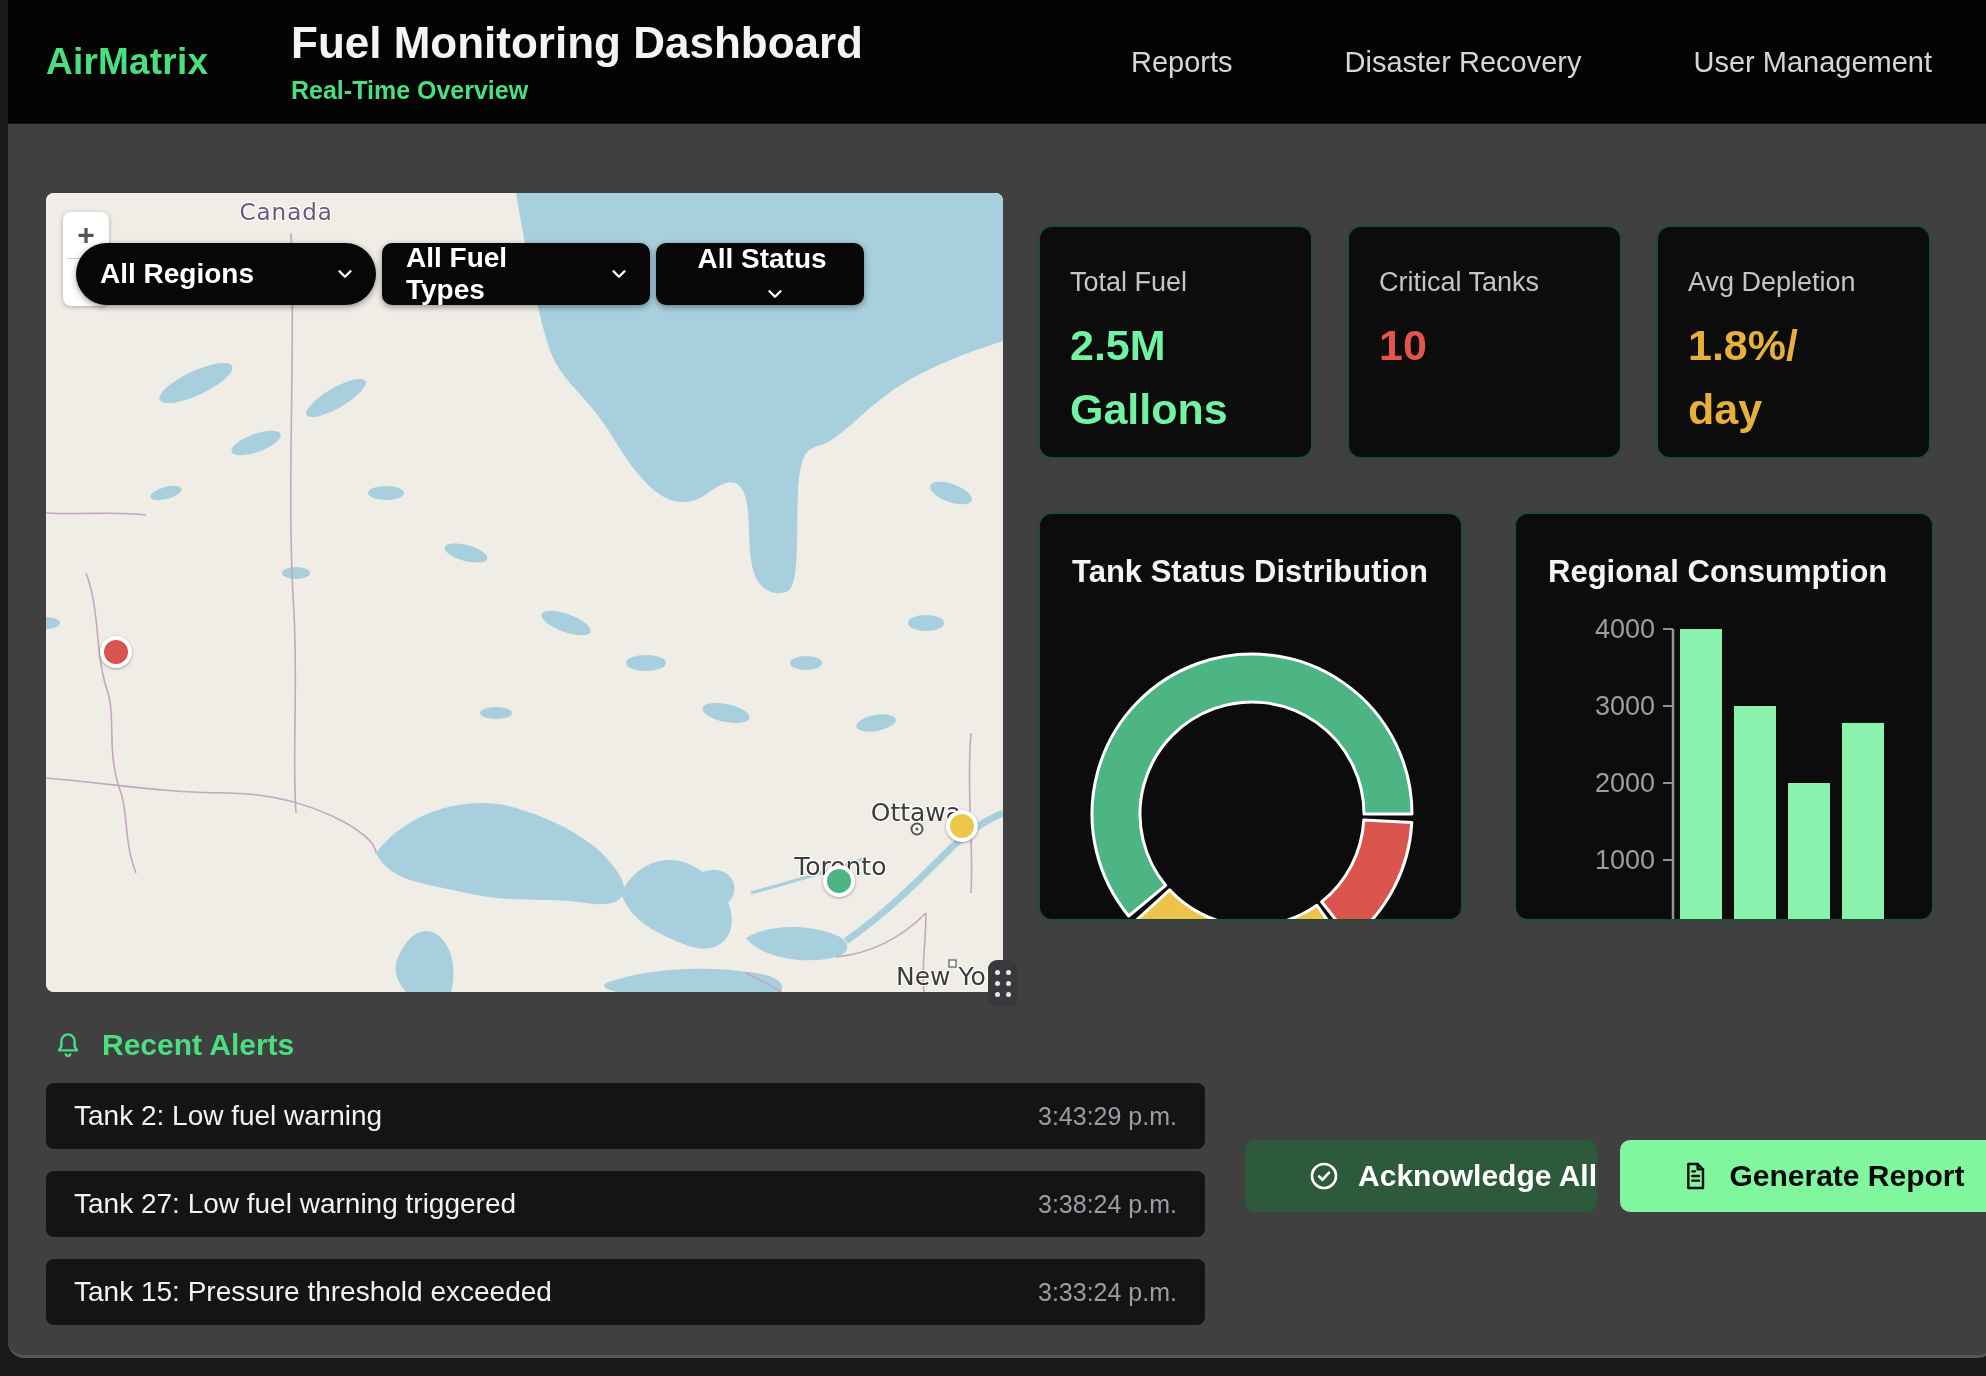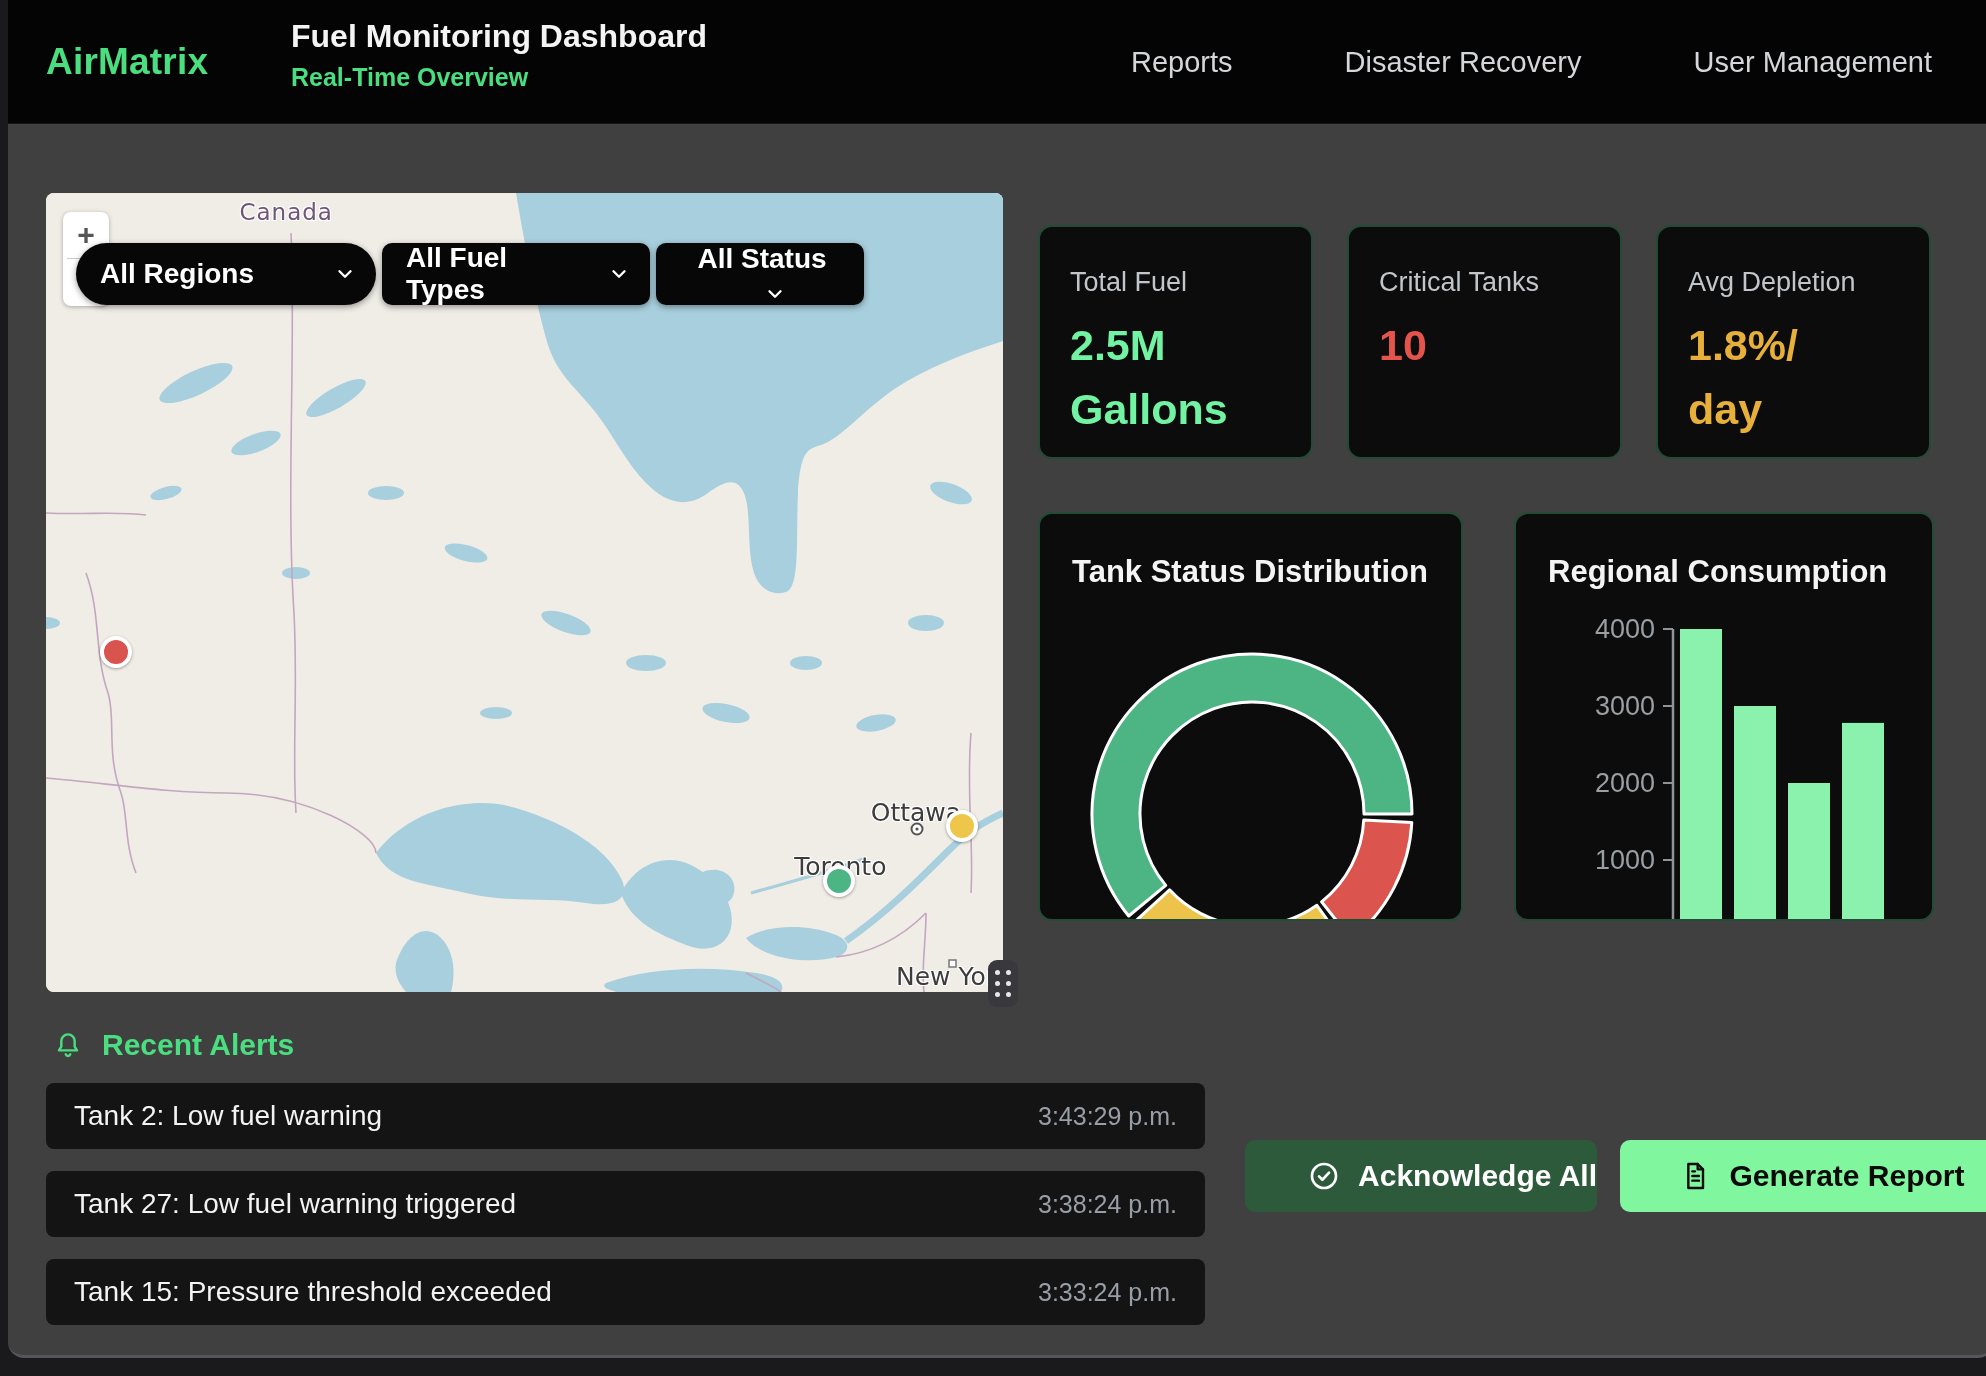--- a/index.html
+++ b/index.html
@@ -7,21 +7,21 @@
   body { width:1986px; height:1376px; font-family:"Liberation Sans",sans-serif; position:relative; overflow:hidden; }
 
   .app { position:absolute; left:8px; top:0; width:1986px; height:1358px; background:#404040;
          border-bottom:3px solid #55555a; border-radius:0 0 16px 16px; overflow:hidden; }
 
   
   .header { position:absolute; left:0; top:0; width:100%; height:124px; background:#040404; border-bottom:1px solid #151517; }
   .brand { position:absolute; left:38px; top:0; height:124px; display:flex; align-items:center;
            font-size:37px; font-weight:bold; color:#4ade80; letter-spacing:.2px; }
   .title-block { position:absolute; left:283px; top:18px; }
-  .page-title { font-size:32px; font-weight:bold; color:#f4f4f5; }
+  .page-title { font-size:44px; font-weight:bold; color:#f4f4f5; }
   .page-subtitle { font-size:25px; font-weight:bold; color:#4ade80; margin-top:8px; }
   .nav { position:absolute; right:62px; top:0; height:124px; display:flex; align-items:center; gap:112px; }
   .nav-item { font-size:29px; color:#d4d6d9; cursor:pointer; }
 
   
   .map-panel { position:absolute; left:38px; top:193px; width:957px; height:799px; border-radius:8px;
                overflow:hidden; background:#f0ede7; }
   .map-panel svg.basemap { position:absolute; left:0; top:0; }
   .map-label { position:absolute; transform:translate(-50%,-50%); white-space:nowrap;
                font-family:"DejaVu Sans",sans-serif;
@@ -42,21 +42,21 @@
   .filter-select .chev { margin-left:26px; display:flex; }
   .f-regions { width:300px;border-radius:31px; } .f-fuel { width:268px; } .f-status { width:208px;flex-direction:column; }
   .drag-handle { position:absolute; left:980px; top:960px; width:30px; height:47px; background:#39393d;
                  border-radius:9px; z-index:7; display:grid; grid-template-columns:repeat(2,6px); grid-auto-rows:6px;
                  gap:5px; align-content:center; justify-content:center; }
   .drag-handle i { width:5px; height:5px; border-radius:50%; background:#e8e8e8; }
 
   
   .stat-card { position:absolute; top:225px; width:275px; height:234px; background:#0b0c0b;
                border:2px solid #234b35; border-radius:14px; padding:40px 30px; }
-  .stat-card.c1 { left:1030px; } .stat-card.c2 { left:1339px; } .stat-card.c3 { left:1648px;border-radius:15px; }
+  .stat-card.c1 { left:1030px; } .stat-card.c2 { left:1339px; } .stat-card.c3 { left:1648px; }
   .stat-label { font-size:27px; color:#c2c6cb; }
   .stat-value { margin-top:16px; font-size:43px; font-weight:bold; line-height:1.48; white-space:pre-line; }
 
   
   .chart-card { position:absolute; top:512px; height:409px; background:#0b0c0b;
                 border:2px solid #234b35; border-radius:14px; overflow:hidden; }
   .donut-card { left:1030px; width:425px; }
   .bar-card { left:1506px; width:420px; }
   .chart-title { position:absolute; left:32px; top:40px; font-size:31px; font-weight:bold; color:#f4f4f5; }
   .donut-wrap { position:absolute; left:38px; top:126px; width:348px; height:348px; }

